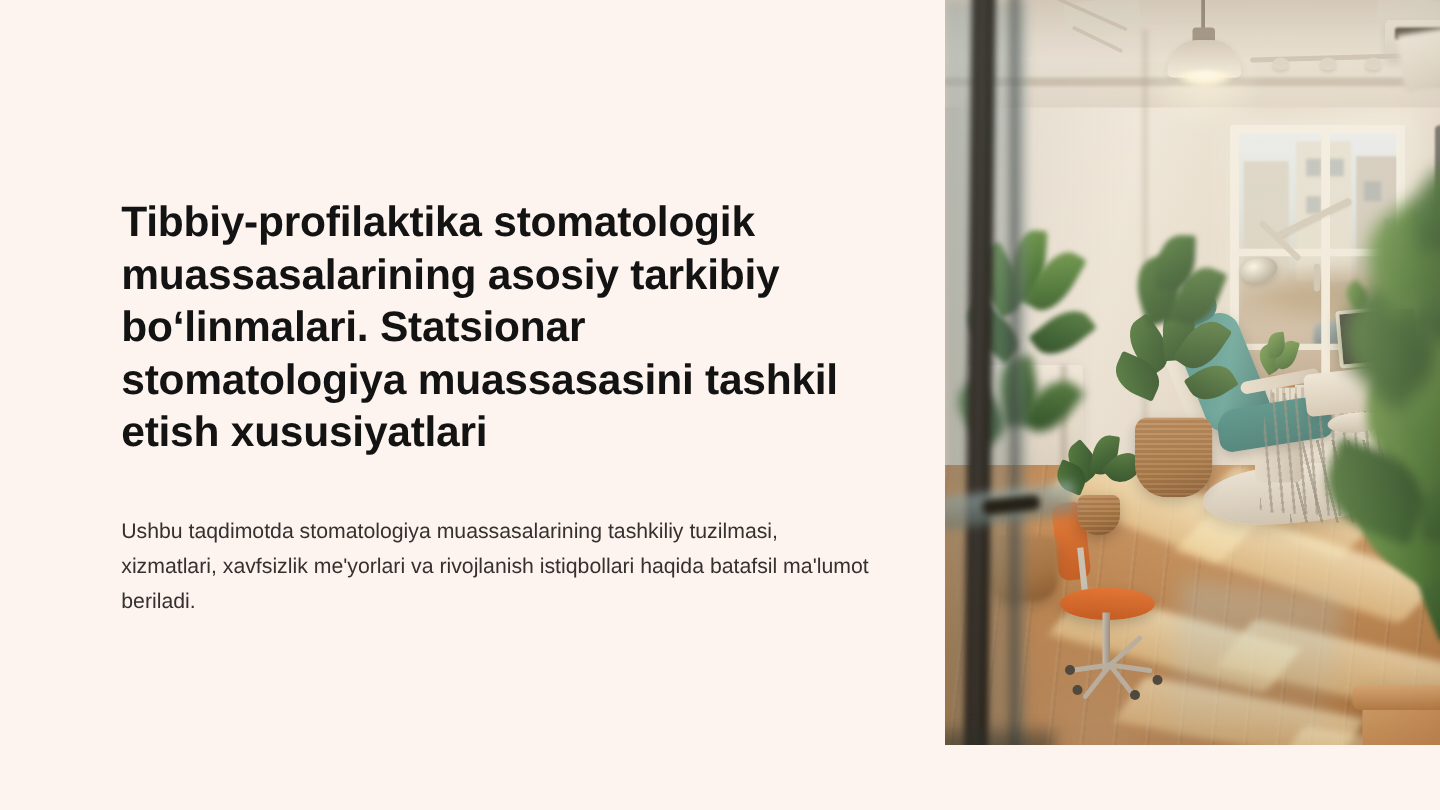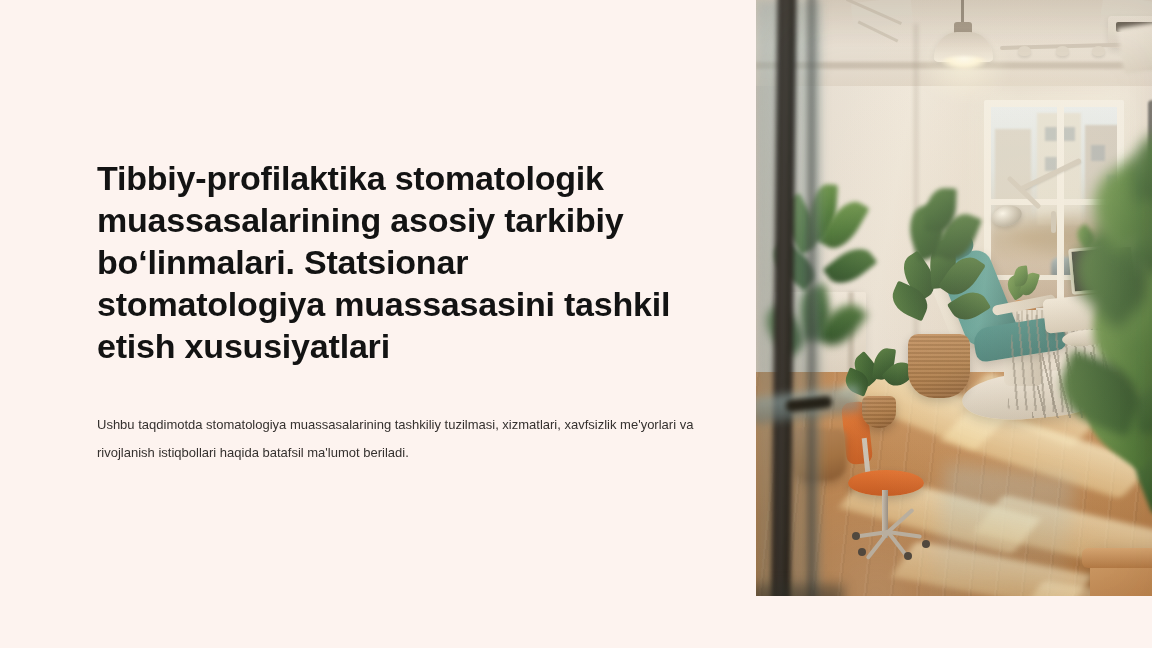--- a/index.html
+++ b/index.html
@@ -45,21 +45,21 @@
     color: #131313;
     letter-spacing: -0.2px;
     z-index: 3;
   }
 
   .slide-subtitle {
     position: absolute;
     left: 61px;
     top: 411px;
     width: 600px;
-    font-size: 13px;
+    font-size: 17px;
     line-height: 28px;
     font-weight: 400;
     color: #35312f;
     z-index: 2;
   }
 
   
   .photo-panel {
     position: absolute;
     left: 720px;

